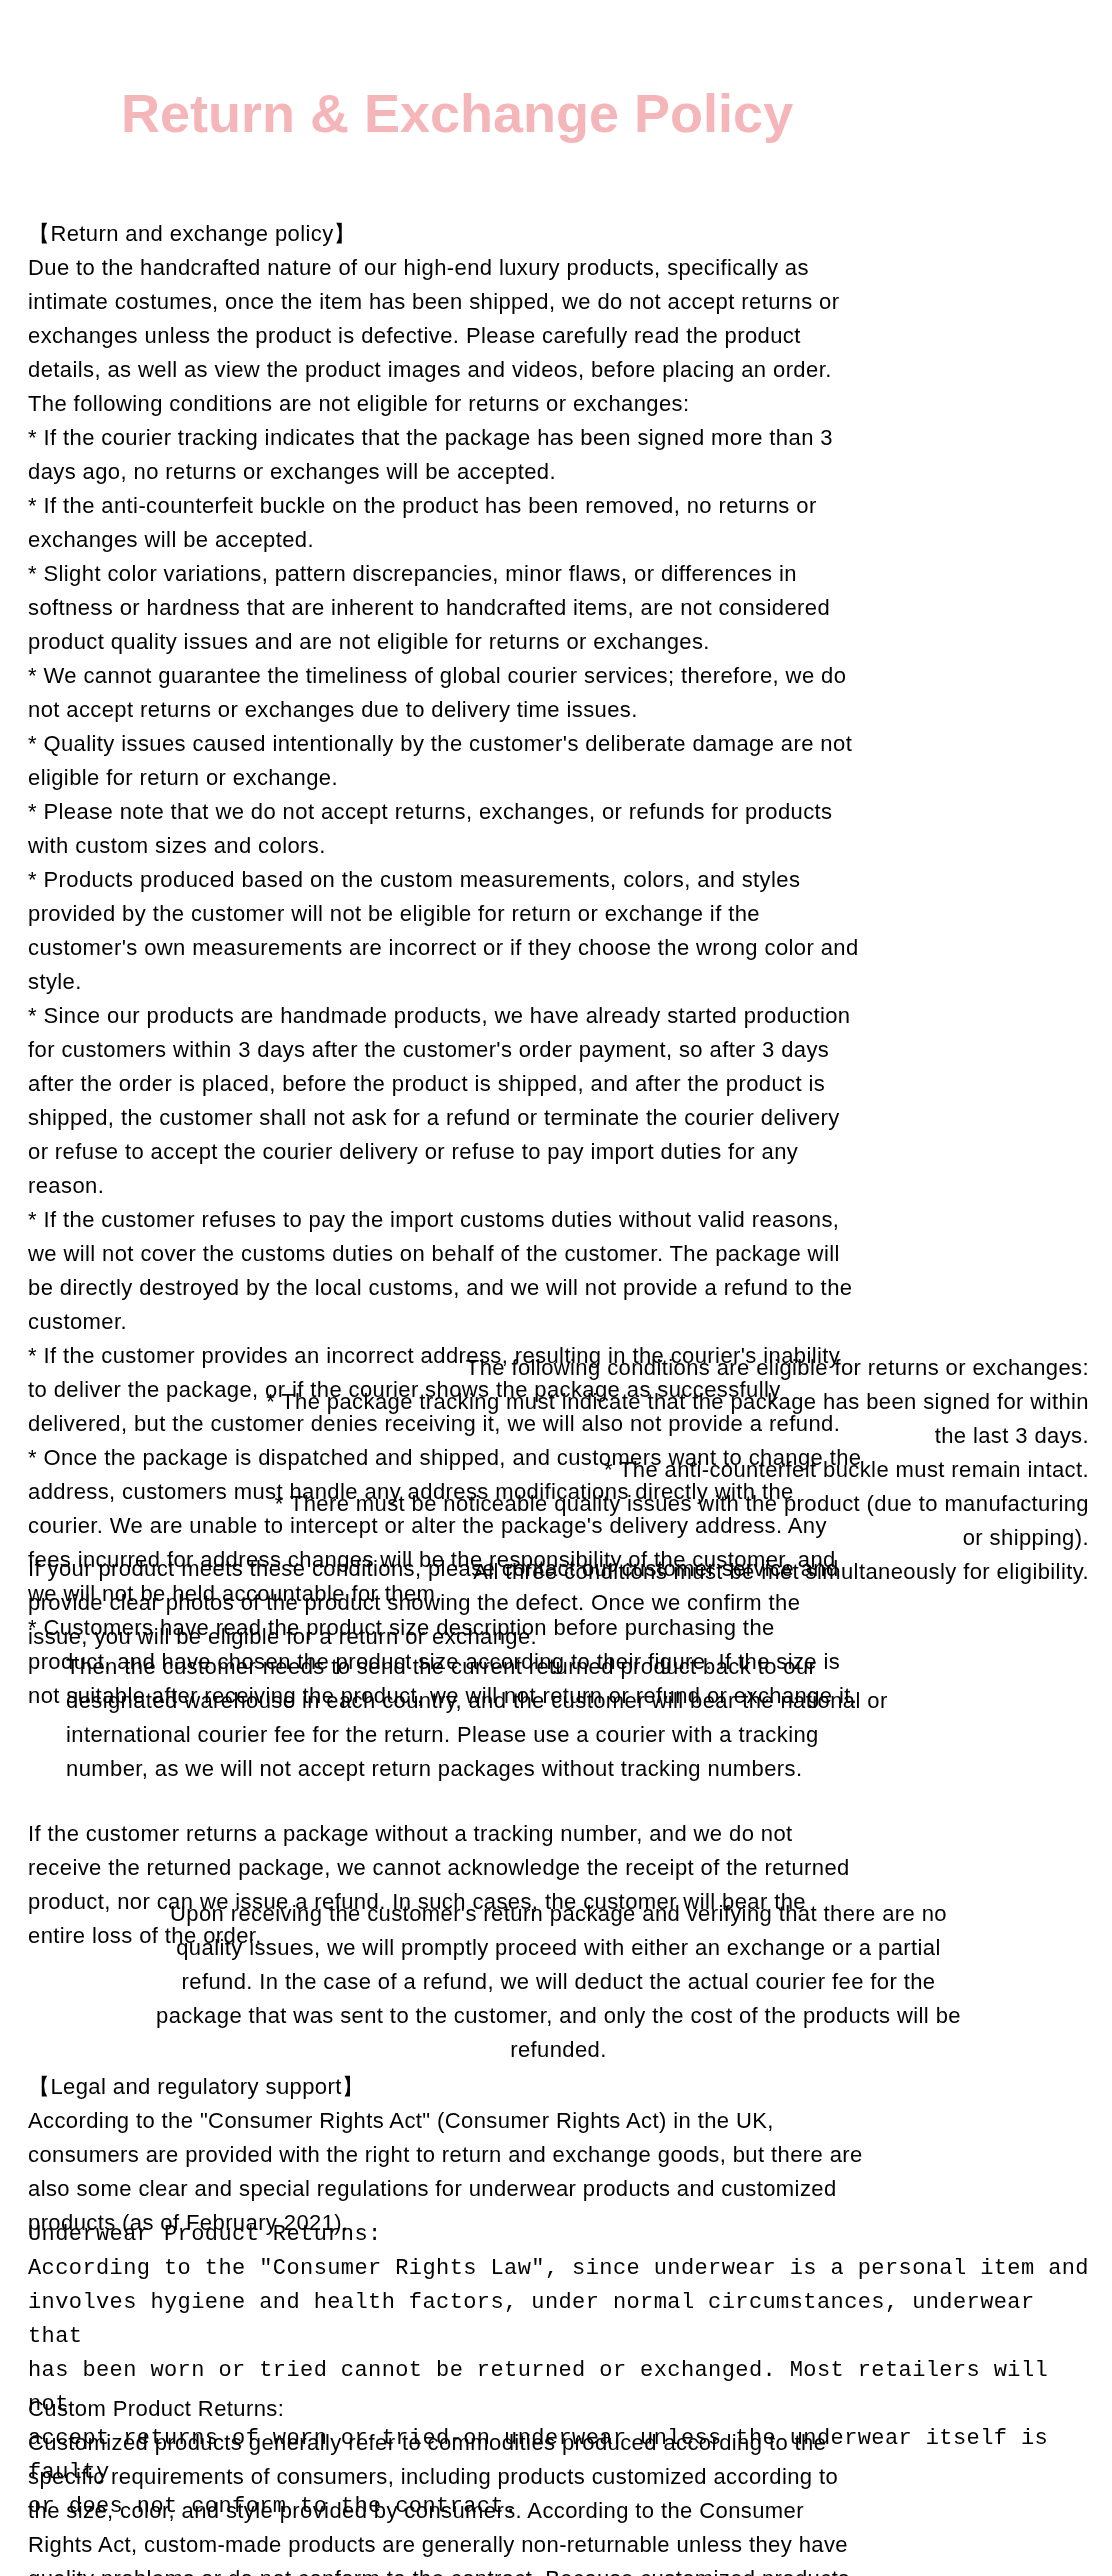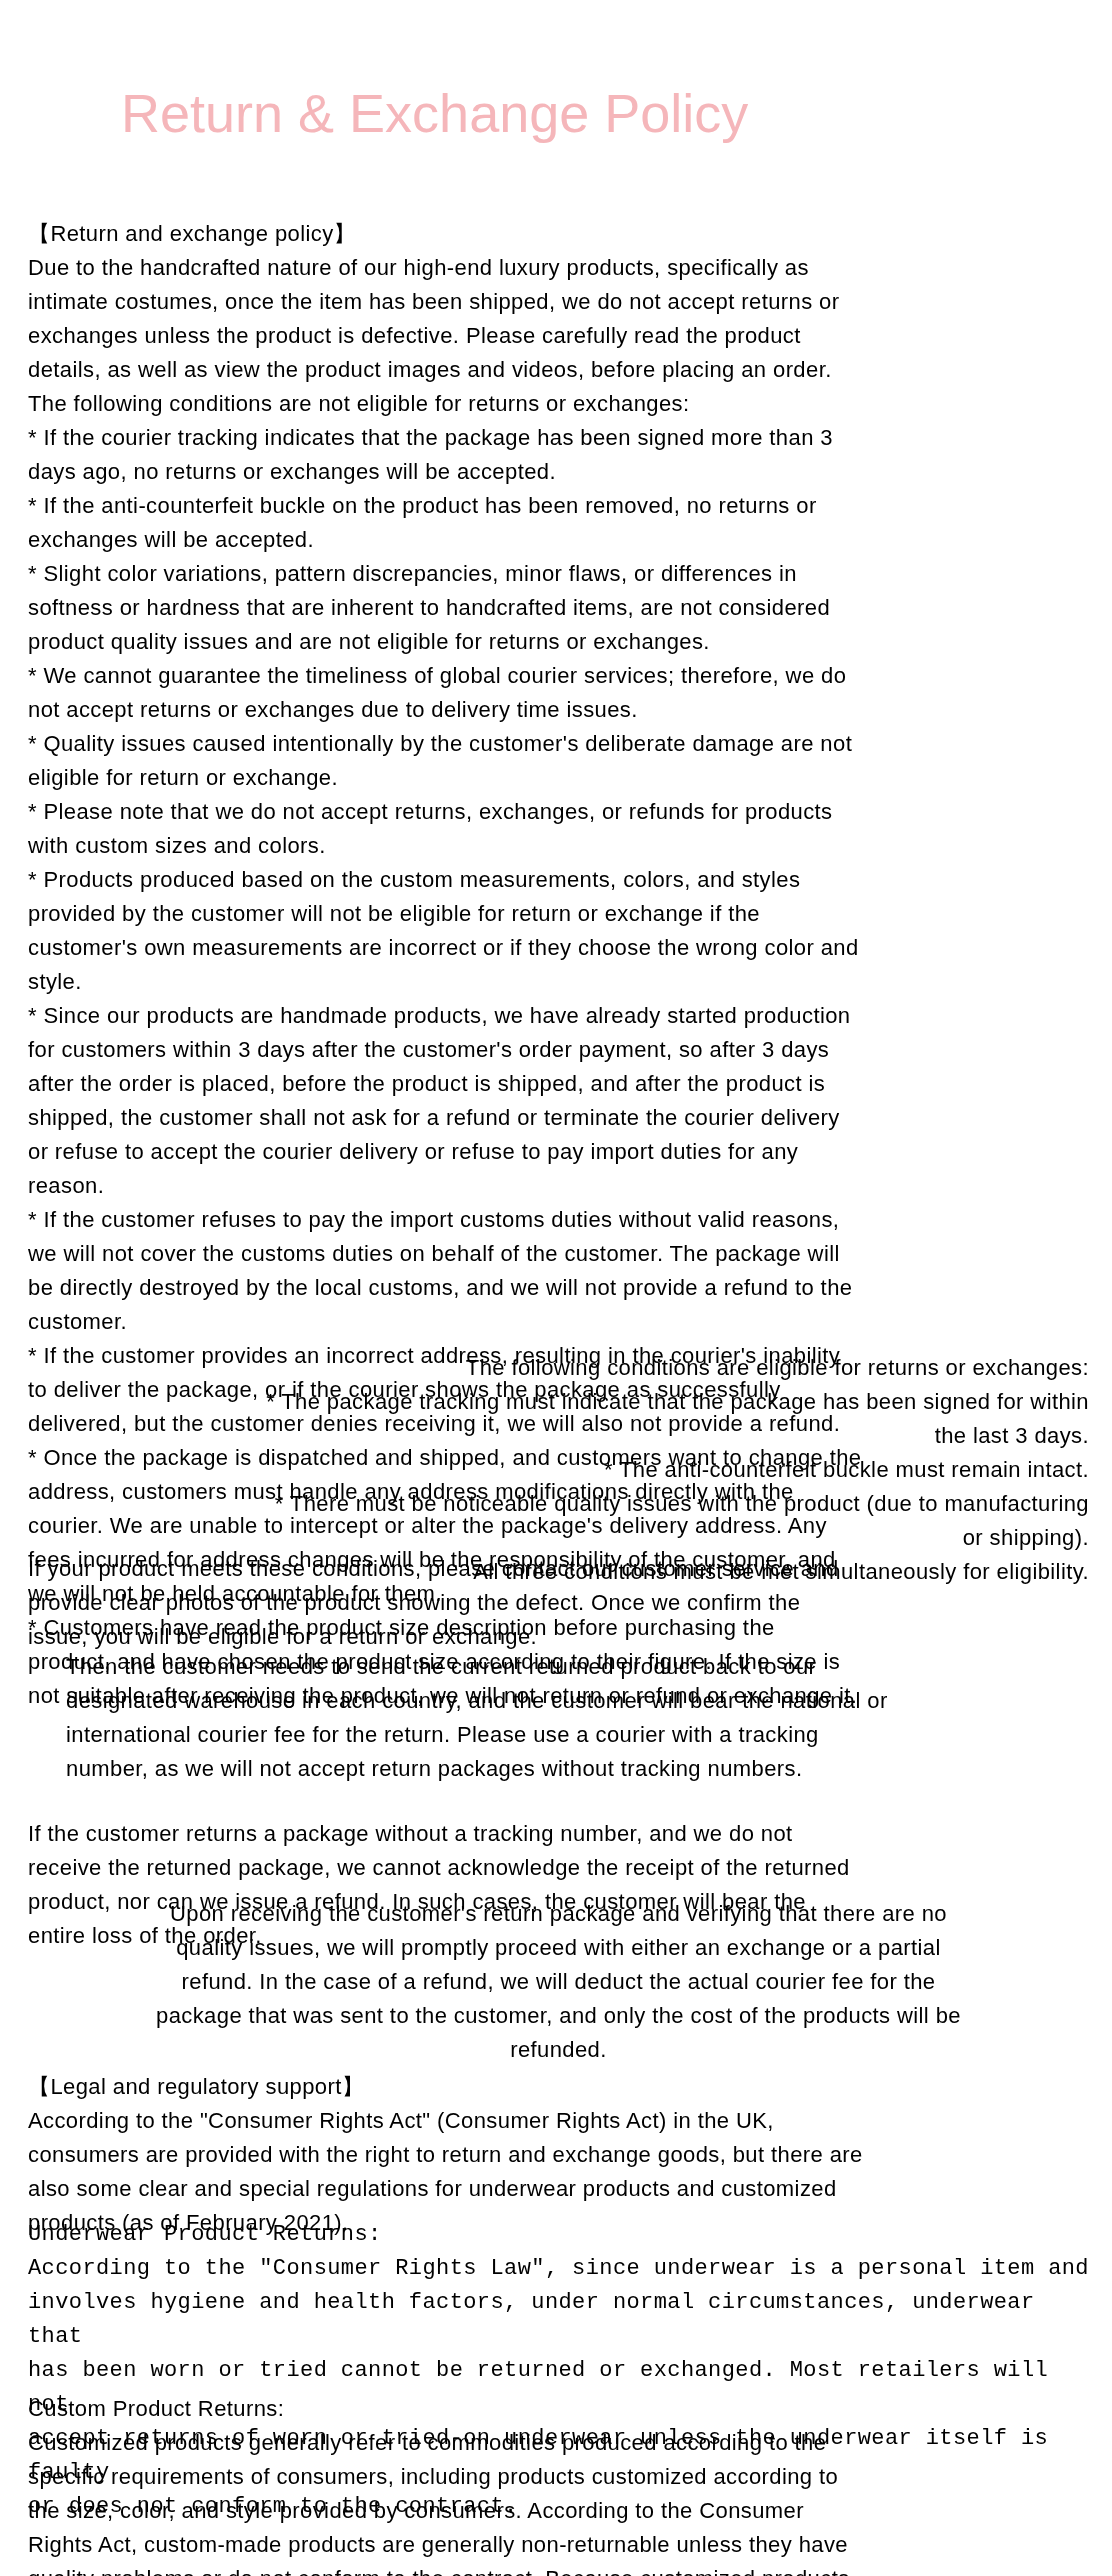--- a/index.html
+++ b/index.html
@@ -11,21 +11,21 @@
     font-family: "Liberation Sans", "DejaVu Sans", sans-serif;
     color: #000;
     overflow: hidden;
   }
   .title {
     position: absolute;
     left: 121px;
     top: 82px;
     margin: 0;
     font-size: 54px;
-    font-weight: 400;
+    font-weight: 700;
     letter-spacing: 0px;
     color: #f5b6ba;
     white-space: nowrap;
   }
   .sec {
     position: absolute;
     left: 28px;
     width: 1061px;
     font-size: 22px;
     line-height: 34px;

